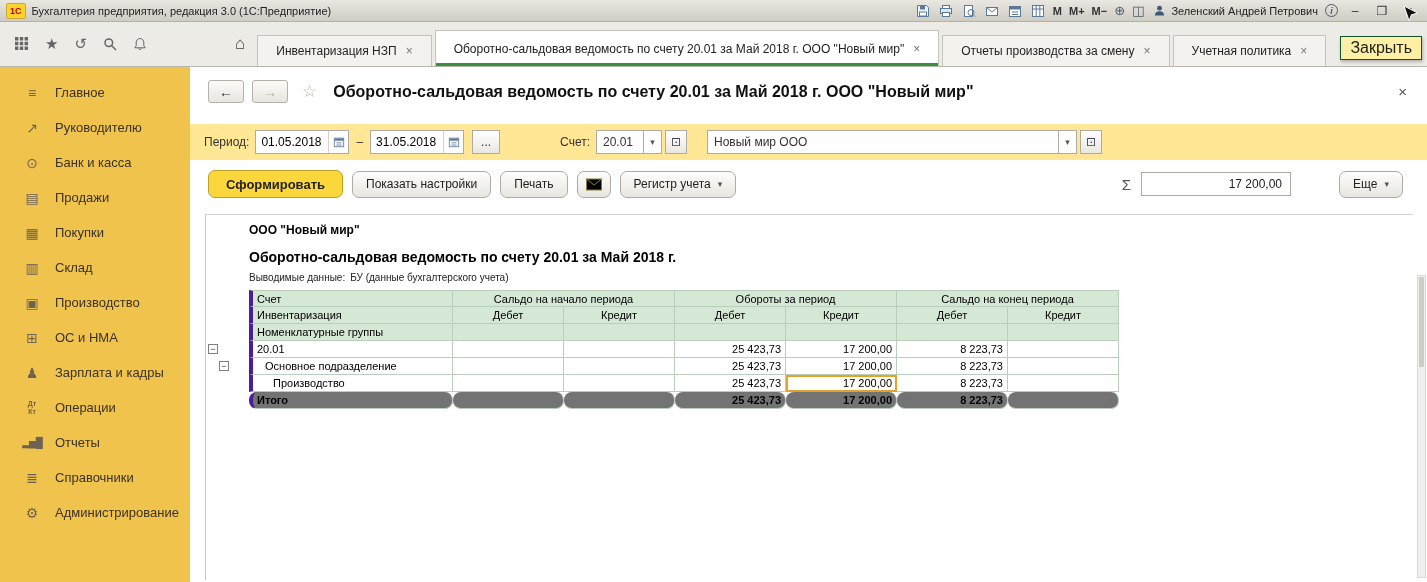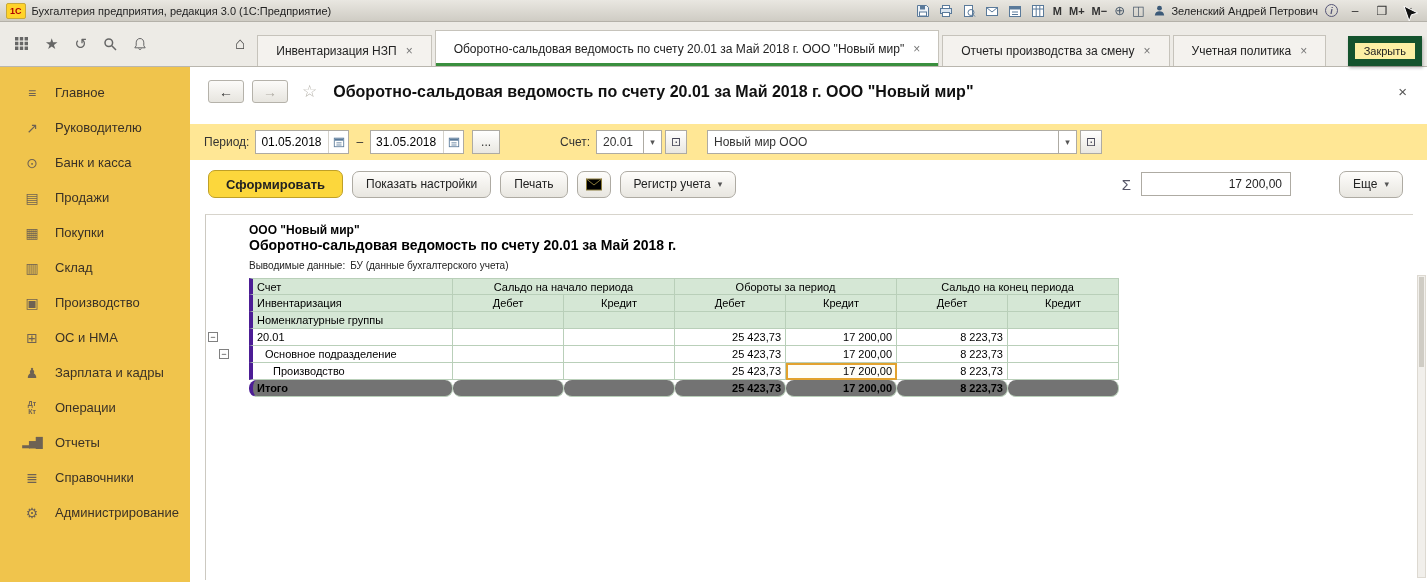--- a/index.html
+++ b/index.html
@@ -27,22 +27,22 @@
   
   .tabbar{height:45px;background:#edebe6;border-bottom:1px solid #b9b6ae;display:flex;align-items:flex-end;position:relative;}
   .iconstrip{display:flex;align-items:center;gap:16px;padding:0 14px;height:45px;}
   .tabbar .ticon{font-size:15px;color:#666;display:inline-flex;align-items:center;}
   .home-btn{margin-left:66px;height:45px;display:flex;align-items:center;font-size:17px;color:#444;padding:0 8px;}
   .tabs{display:flex;align-items:flex-end;margin-left:4px;}
   .tab{height:31px;display:flex;align-items:center;gap:9px;padding:0 18px;font-size:12px;
     background:#f4f2ee;border:1px solid #c6c3bb;border-bottom:none;margin-right:3px;white-space:nowrap;color:#222;}
   .tab.active{background:#fff;height:36px;box-shadow:inset 0 -3px 0 #3a8f3e;}
   .tab .tclose{color:#777;font-size:12px;}
-  .tooltip{position:absolute;right:5px;top:14px;background:#fdf0a4;border:7px solid #14532d;
-    padding:2px 9px;font-size:11px;color:#222;z-index:30;box-shadow:1px 2px 3px rgba(0,0,0,.25);}
+  .tooltip{position:absolute;right:5px;top:14px;background:#fdf0a4;border:1px solid #14532d;
+    padding:2px 9px;font-size:16px;color:#222;z-index:30;box-shadow:1px 2px 3px rgba(0,0,0,.25);}
   .cursor{position:absolute;top:6px;right:8px;z-index:40;}
   
   .main{display:flex;height:515px;}
   .sidebar{width:190px;background:#f0c44c;padding-top:8px;flex:none;}
   .side-item{height:35px;display:flex;align-items:center;gap:13px;padding-left:22px;font-size:13px;
     color:#3a3126;cursor:pointer;}
   .side-icon{width:20px;text-align:center;font-size:14px;color:#6e6253;white-space:pre;line-height:8px;}
   .side-icon.small{font-size:7px;font-weight:bold;}
   .side-icon.bars{font-size:10px;letter-spacing:-1px;}
   .content{flex:1;background:#fff;position:relative;overflow:hidden;}
@@ -81,21 +81,21 @@
   .sum-area{margin-left:auto;display:flex;align-items:center;gap:10px;}
   .sigma{font-size:15px;color:#556;}
   .sum-field{width:150px;height:24px;border:1px solid #aeaba3;background:#fff;display:flex;align-items:center;
     justify-content:flex-end;padding:0 8px;font-size:12px;}
   .more-btn{margin-left:38px;margin-right:8px;}
   
   .report{margin:8px 14px 0 15px;border-left:1px solid #ccc9c1;border-top:1px solid #d7d4cc;height:366px;
     position:relative;padding:8px 0 0 0;overflow:hidden;}
   .r-head{padding-left:43px;}
   .r-company{font-weight:bold;font-size:12px;color:#000;}
-  .r-title{font-weight:bold;font-size:14px;margin-top:0;color:#000;}
+  .r-title{font-weight:bold;font-size:14px;margin-top:12px;color:#000;}
   .r-note{font-size:10px;margin-top:7px;color:#222;}
   .r-note .nv{margin-left:5px;}
   .osvtable{display:grid;grid-template-columns:43px 204px repeat(6,111px);font-size:11px;margin-top:7px;color:#000;}
   .g{height:17px;position:relative;}
   .c{border-right:1px solid #b9cfb9;border-bottom:1px solid #b9cfb9;height:17px;line-height:16px;
     padding:0 4px;overflow:hidden;white-space:nowrap;}
   .bt{border-top:1px solid #b9cfb9;}
   .bl{border-left:4px solid #4c1d95;}
   .hd{background:#d5e7d5;}
   .ctr{text-align:center;}

